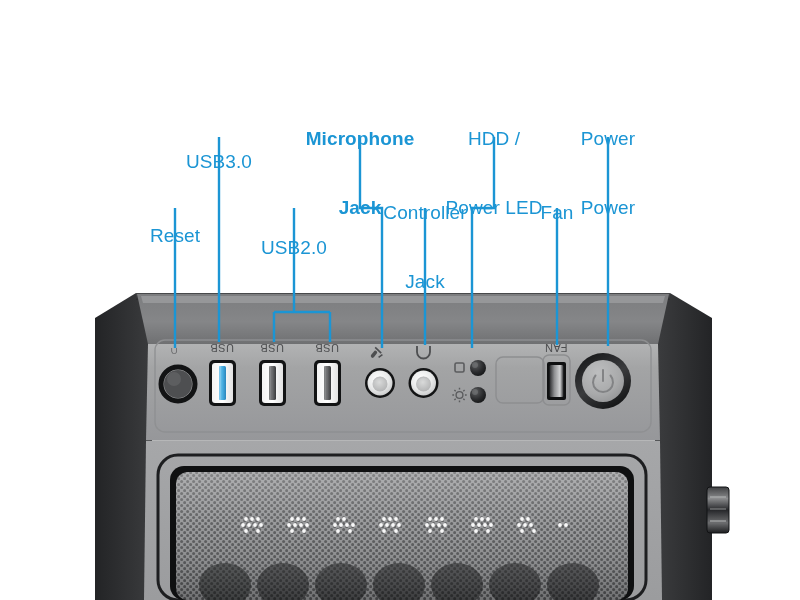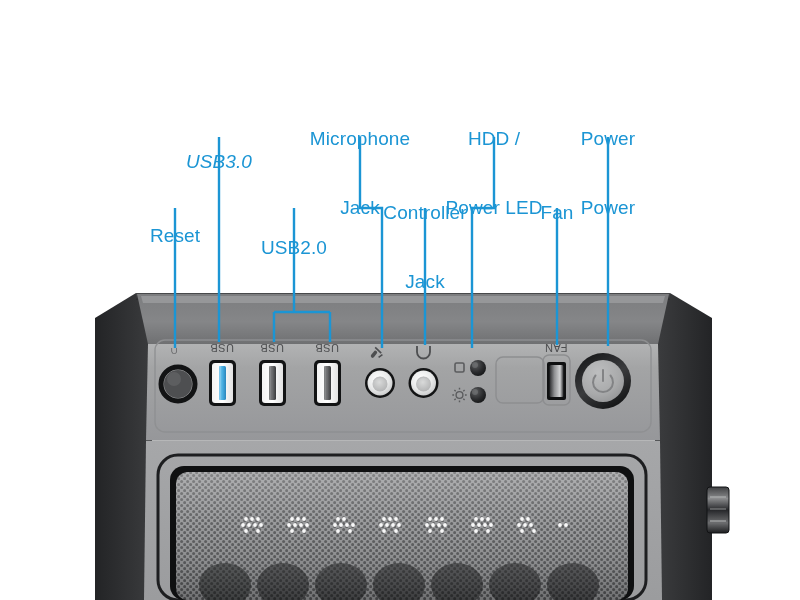--- a/index.html
+++ b/index.html
@@ -359,29 +359,29 @@
       <path d="M 494,137 L 494,208 L 472,208 L 472,348"></path>
       <path d="M 557,208 L 557,345"></path>
       <path d="M 608,137 L 608,346"></path>
     </g>
   </svg>
 
   <div class="callout" style="left:115px; top:178px; width:120px;">
     <span>Reset</span>
   </div>
 
-  <div class="callout" style="left:159px; top:104px; width:120px;font-style:italic;">
+  <div class="callout" style="left:159px; top:104px; width:120px;">
     <span>USB3.0</span>
   </div>
 
   <div class="callout" style="left:234px; top:190px; width:120px;">
     <span>USB2.0</span>
   </div>
 
-  <div class="callout" style="left:290px; top:81px; width:140px;">
+  <div class="callout" style="left:290px; top:81px; width:140px;font-weight:bold;">
     <span>Microphone</span>
     <span>Jack</span>
   </div>
 
   <div class="callout" style="left:355px; top:155px; width:140px;">
     <span>Controller</span>
     <span>Jack</span>
   </div>
 
   <div class="callout" style="left:424px; top:81px; width:140px;">

